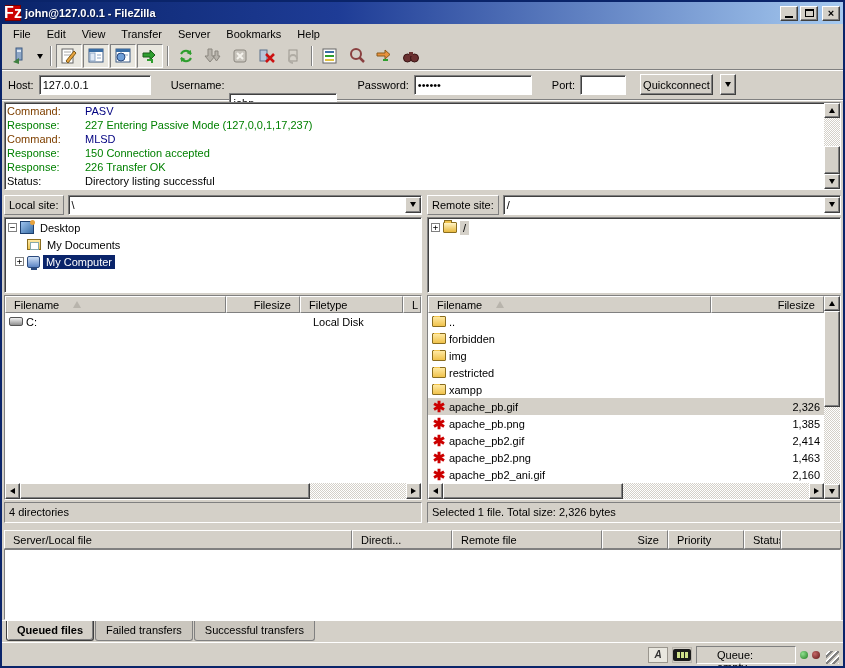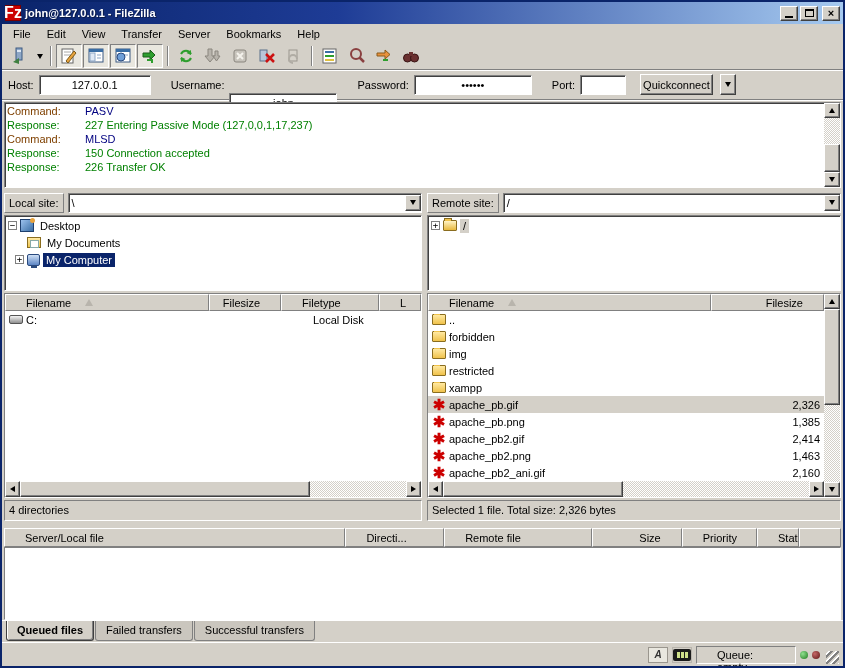--- a/index.html
+++ b/index.html
@@ -29,21 +29,21 @@
   .menu-item{padding:2px 7px;}
   
   .toolbar{height:27px;flex:0 0 27px;display:flex;align-items:center;padding:1px 4px;gap:1px;}
   .tbtn{width:26px;height:24px;display:flex;align-items:center;justify-content:center;}
   .tbtn.pressed{background:#e9e7df;border:1px solid;border-color:#808080 #ffffff #ffffff #808080;}
   .tbtn.narrow{width:13px;}
   .tsep{width:2px;height:20px;margin:0 3px;border-left:1px solid #808080;border-right:1px solid #ffffff;}
   
   .qcbar{height:30px;flex:0 0 30px;display:flex;align-items:center;padding:0 6px;gap:6px;border-bottom:1px solid #808080;box-shadow:0 1px 0 #fff;}
   .qcbar label{margin-right:-1px;}
-  .qc-input{height:20px;padding:2px 3px;font:11px "Liberation Sans",sans-serif;outline:none;text-align:center;}
+  .qc-input{height:20px;padding:2px 3px;font:11px "Liberation Sans",sans-serif;outline:none;}
   .qc-btn{height:21px;padding:2px 2px;background:#d4d0c8;font:11px "Liberation Sans",sans-serif;display:flex;align-items:center;}
   .qc-drop{width:16px;height:21px;background:#d4d0c8;display:flex;align-items:center;justify-content:center;margin-left:1px;}
   
   .logbox{flex:0 0 86px;margin:2px;background:#fff;display:flex;position:relative;}
   .log-lines{flex:1;padding:1px 2px;overflow:hidden;line-height:14px;}
   .log-line{white-space:nowrap;display:flex;}
   .log-label{width:78px;flex:0 0 78px;}
   .k-command .log-label{color:#7f4000;}
   .k-command .log-text{color:#000080;}
   .k-response .log-label,.k-response .log-text{color:#008000;}
@@ -87,21 +87,21 @@
   .ic-folder{width:14px;height:11px;background:linear-gradient(#ffe9a2,#f0c24b);border:1px solid #8a6d1f;border-radius:1px;position:relative;flex:0 0 14px;}
   .ic-folder::before{content:"";position:absolute;top:-3px;left:0;width:6px;height:2px;background:#f0c24b;border:1px solid #8a6d1f;border-bottom:none;}
   .ic-folder.open{background:linear-gradient(#fff3c4,#e8b93e);}
   .ic-drive{width:14px;height:9px;background:linear-gradient(#f4f4f4,#8f8f8f);border:1px solid #555;border-radius:2px;flex:0 0 14px;}
   .ic-imgfile{width:14px;flex:0 0 14px;color:#cc0000;font-weight:bold;font-size:15px;line-height:13px;text-align:center;}
   
   .listwrap{flex:1;display:flex;flex-direction:column;background:#fff;}
   .list-main{flex:1;display:flex;overflow:hidden;}
   .list-content{flex:1;display:flex;flex-direction:column;overflow:hidden;}
   .list-header{height:17px;flex:0 0 17px;display:flex;background:#d4d0c8;}
-  .col-h{background:#d4d0c8;border:1px solid;border-color:#fff #808080 #808080 #fff;padding:1px 20px;display:flex;align-items:center;overflow:hidden;white-space:nowrap;}
+  .col-h{background:#d4d0c8;border:1px solid;border-color:#fff #808080 #808080 #fff;padding:1px 8px;display:flex;align-items:center;overflow:hidden;white-space:nowrap;}
   .col-h.right{justify-content:flex-end;}
   .sort-asc{width:0;height:0;border-left:4px solid transparent;border-right:4px solid transparent;border-bottom:7px solid #b8b4ac;margin-left:14px;}
   .list-body{flex:1;background:#fff;overflow:hidden;}
   .file-row{height:17px;display:flex;align-items:center;}
   .file-row.selected{background:#d4d0c8;}
   .cell{padding:0 4px;overflow:hidden;white-space:nowrap;display:flex;align-items:center;gap:3px;}
   .cell.right{justify-content:flex-end;}
   .status-strip{height:21px;flex:0 0 21px;margin-top:2px;padding:3px 4px;background:#d4d0c8;
     border:1px solid;border-color:#808080 #fff #fff #808080;}
   
@@ -289,20 +289,24 @@
           <span class="log-text">MLSD</span>
         </div>
       <div class="log-line k-response">
           <span class="log-label">Response:</span>
           <span class="log-text">150 Connection accepted</span>
         </div>
       <div class="log-line k-response">
           <span class="log-label">Response:</span>
           <span class="log-text">226 Transfer OK</span>
         </div>
+      <div class="log-line k-status">
+          <span class="log-label">Status:</span>
+          <span class="log-text">Directory listing successful</span>
+        </div>
     </div>
     <div class="vscroll">
       <div class="sb-btn bevel-out">
           <div class="tri-up"></div>
         </div>
       <div class="sb-thumb bevel-out" style="position:absolute;left:0;bottom:15px;width:16px;height:28px;"></div>
       <div class="sb-btn bevel-out" style="margin-top:auto">
           <div class="tri-down"></div>
         </div>
     </div>
@@ -531,21 +535,21 @@
   <div class="queue-header">
     <div class="col-h" style="width:348px">
         <span>Server/Local file</span>
       </div>
     <div class="col-h" style="width:100px">
         <span>Directi...</span>
       </div>
     <div class="col-h" style="width:150px">
         <span>Remote file</span>
       </div>
-    <div class="col-h right" style="width:91px">
+    <div class="col-h right" style="width:66px">
         <span>Size</span>
       </div>
     <div class="col-h" style="width:76px">
         <span>Priority</span>
       </div>
     <div class="col-h" style="width:37px">
         <span>Status</span>
       </div>
     <div class="col-h" style="flex:1"></div>
   </div>

